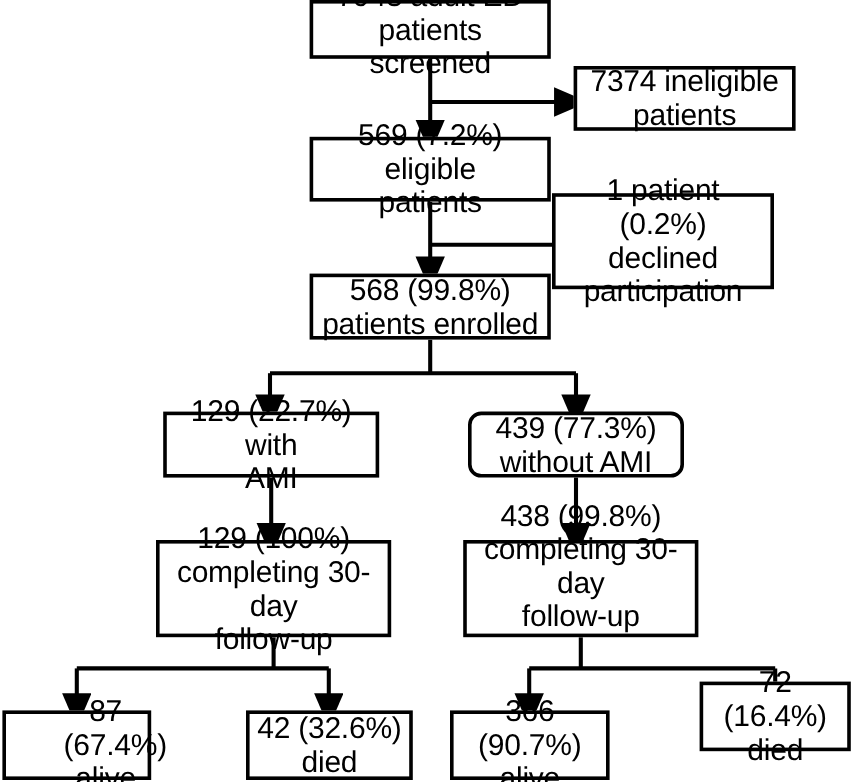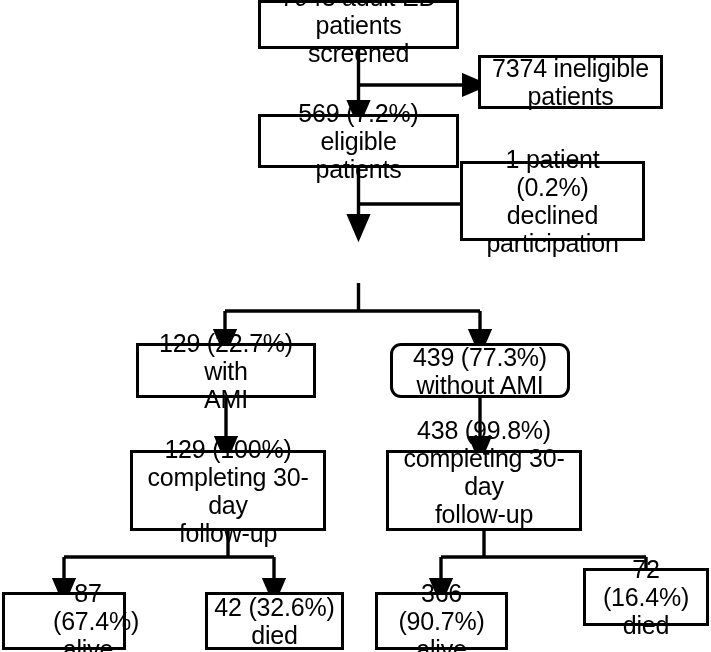--- a/index.html
+++ b/index.html
@@ -115,20 +115,24 @@
     <span class="node-text">569 (7.2%) eligible
 patients</span>
   </div>
 
   <div class="node" id="node-declined">
     <span class="node-text">1 patient (0.2%)
 declined
 participation</span>
   </div>
 
+  <div class="node" id="node-enrolled">
+    <span class="node-text">568 (99.8%)
+patients enrolled</span>
+  </div>
 
   <div class="node" id="node-with-ami">
     <span class="node-text">129 (22.7%) with
 AMI</span>
   </div>
 
   <div class="node" id="node-without-ami">
     <span class="node-text">439 (77.3%)
 without AMI</span>
   </div>

